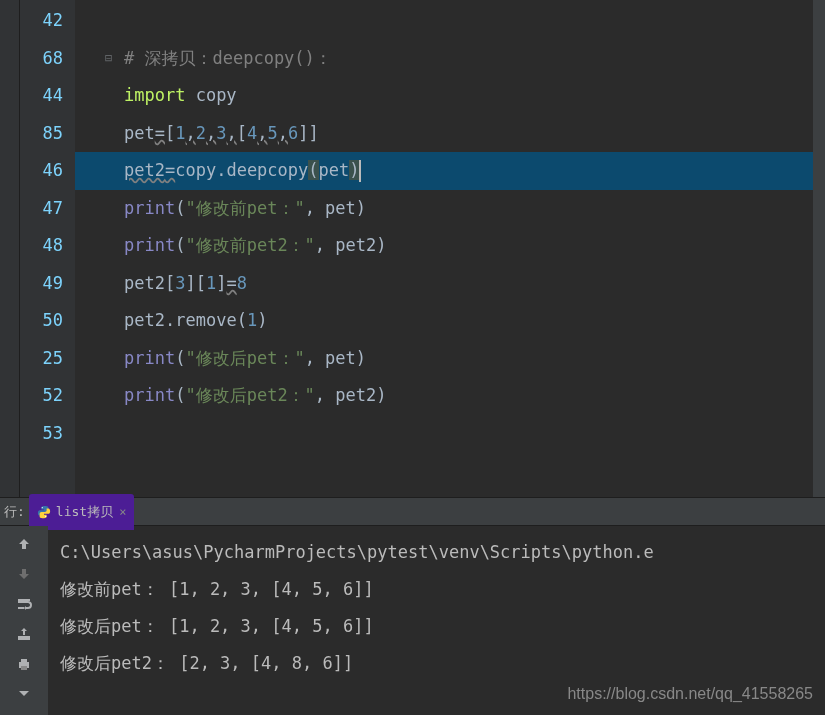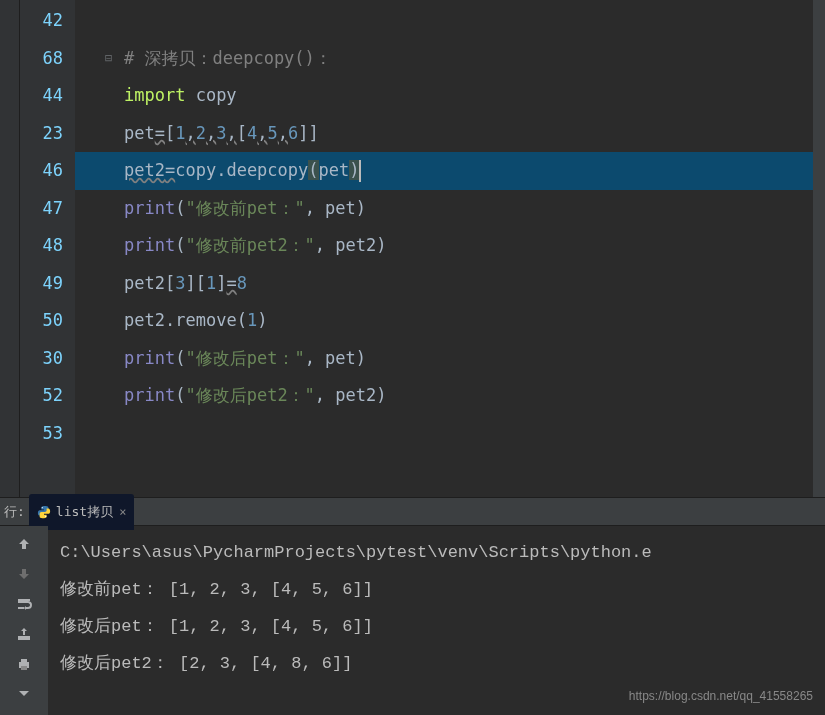--- a/index.html
+++ b/index.html
@@ -108,39 +108,38 @@
     }
     .tab-label {
       color: #bbbbbb;
       font-size: 13px;
       margin-right: 4px;
     }
     .tab {
       display: flex;
       align-items: center;
       padding: 9px 8px;
-      background: #0f172a;
+      background: #4c1d95;
       border-radius: 3px 3px 0 0;
       color: #bbbbbb;
       font-size: 13px;
     }
     .tab-icon {
       width: 14px;
       height: 14px;
       margin-right: 5px;
     }
     .tab-close {
       margin-left: 6px;
       color: #888;
       font-size: 12px;
     }
     .console-body {
       display: flex;
       height: 190px;
-      font-family: Liberation Mono, monospace;
     }
     .console-toolbar {
       width: 48px;
       background: #3c3f41;
       display: flex;
       flex-direction: column;
       align-items: center;
       padding-top: 8px;
       gap: 10px;
     }
@@ -160,21 +159,21 @@
       line-height: 37px;
     }
     .console-line {
       white-space: pre;
     }
     .watermark {
       position: absolute;
       bottom: 12px;
       right: 12px;
       color: #888;
-      font-size: 12px;
+      font-size: 16px;
       font-family: Arial, sans-serif;
     }
     .scrollbar-track {
       position: absolute;
       right: 0;
       top: 0;
       width: 12px;
       height: 497px;
       background: #3c3f41;
     }
@@ -184,27 +183,27 @@
   </style>
 </head>
 <body>
 
 <div class="editor-area">
   <div class="left-margin"></div>
   <div class="gutter">
     <div class="line-number">42</div>
     <div class="line-number">68</div>
     <div class="line-number">44</div>
-    <div class="line-number">23</div>
+    <div class="line-number">85</div>
     <div class="line-number">46</div>
     <div class="line-number">47</div>
     <div class="line-number">48</div>
     <div class="line-number">49</div>
     <div class="line-number">50</div>
-    <div class="line-number">30</div>
+    <div class="line-number">25</div>
     <div class="line-number">52</div>
     <div class="line-number">53</div>
   </div>
   <div class="code-area">
     <div class="code-line"></div>
     <div class="code-line"><span class="fold-marker">⊟</span><span class="indent"></span><span class="comment"># 深拷贝：deepcopy()：</span></div>
     <div class="code-line"><span class="indent"></span><span class="keyword">import</span><span class="identifier"> copy</span></div>
     <div class="code-line"><span class="indent"></span><span class="identifier">pet</span><span class="punct wavy">=</span><span class="punct">[</span><span class="number">1</span><span class="punct wavy">,</span><span class="number">2</span><span class="punct wavy">,</span><span class="number">3</span><span class="punct wavy">,</span><span class="punct">[</span><span class="number">4</span><span class="punct wavy">,</span><span class="number">5</span><span class="punct wavy">,</span><span class="number">6</span><span class="punct">]</span><span class="punct">]</span></div>
     <div class="code-line current"><span class="indent"></span><span class="underline-var wavy">pet2</span><span class="punct wavy">=</span><span class="identifier">copy</span><span class="punct">.</span><span class="identifier">deepcopy</span><span class="punct highlight-bracket">(</span><span class="identifier">pet</span><span class="punct highlight-bracket">)</span><span class="cursor"></span></div>
     <div class="code-line"><span class="indent"></span><span class="builtin">print</span><span class="punct">(</span><span class="string">"修改前pet："</span><span class="punct">, </span><span class="identifier">pet</span><span class="punct">)</span></div>

